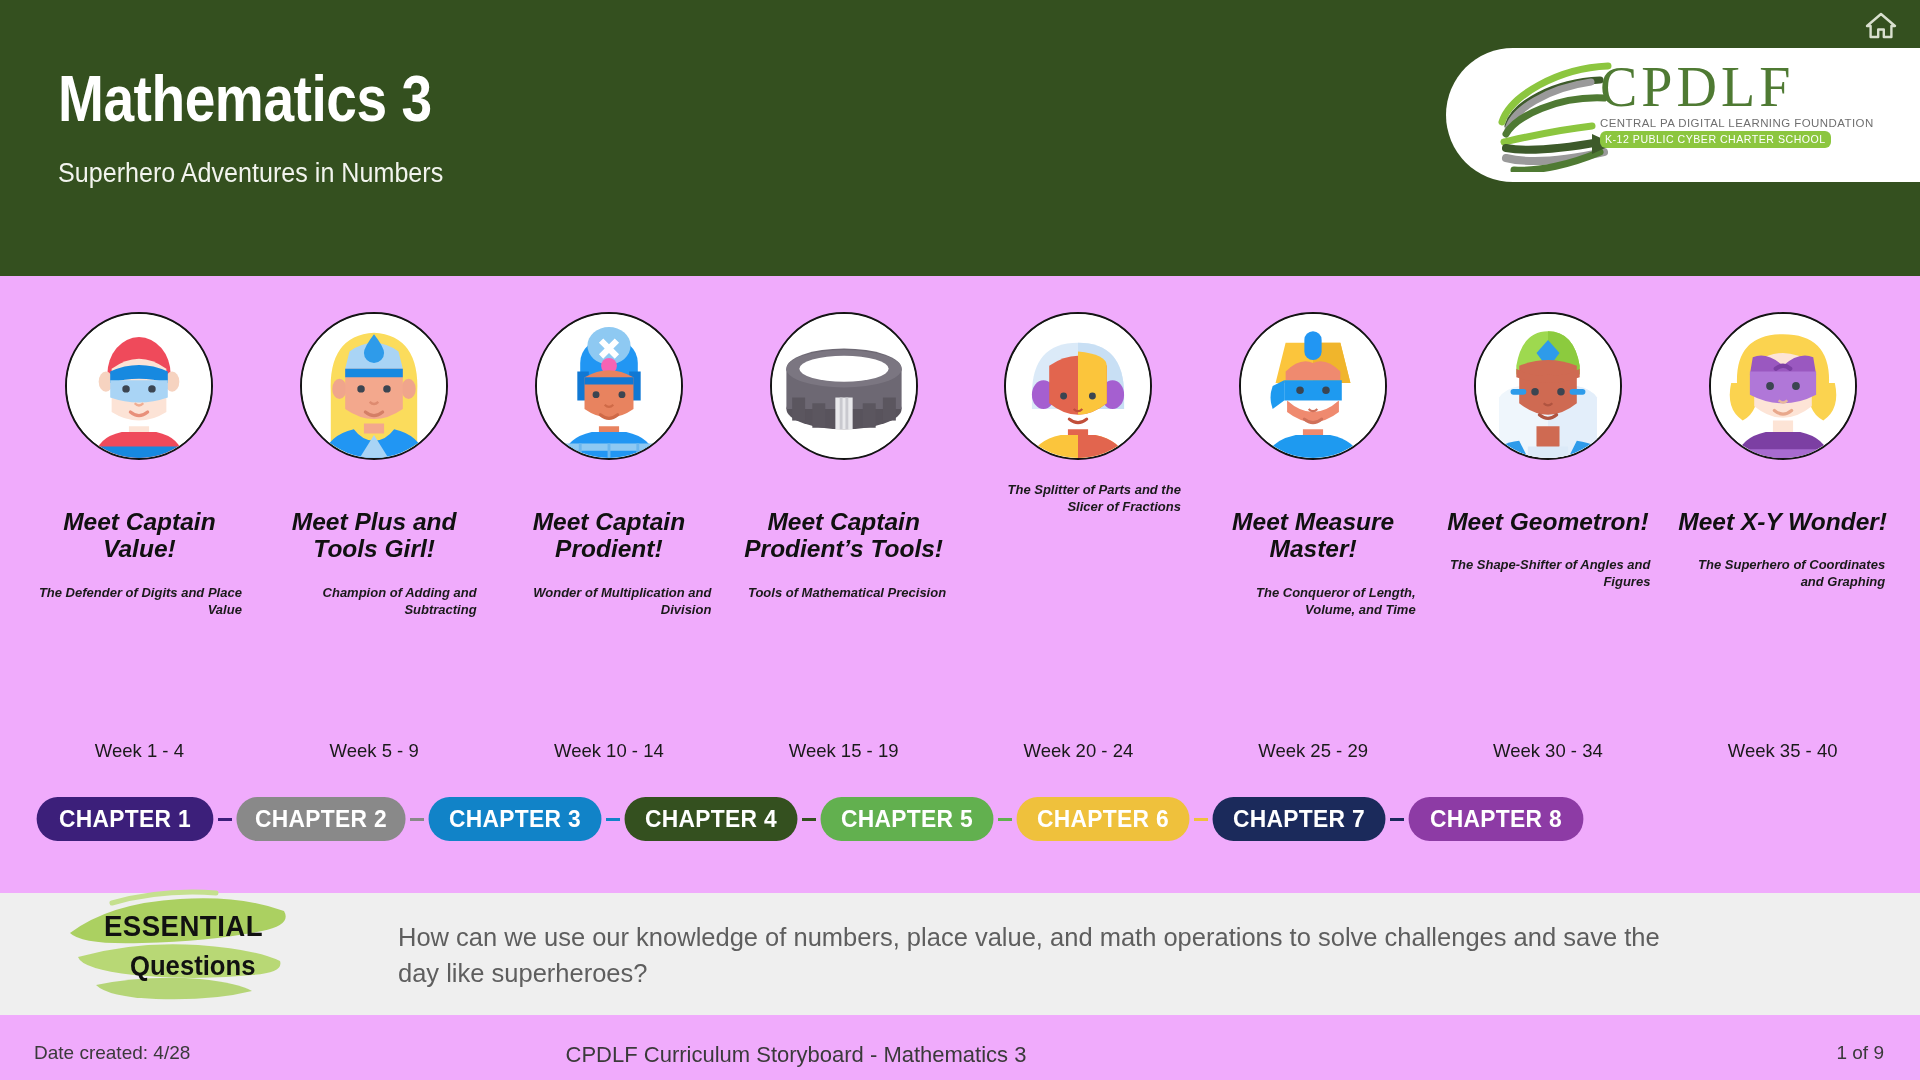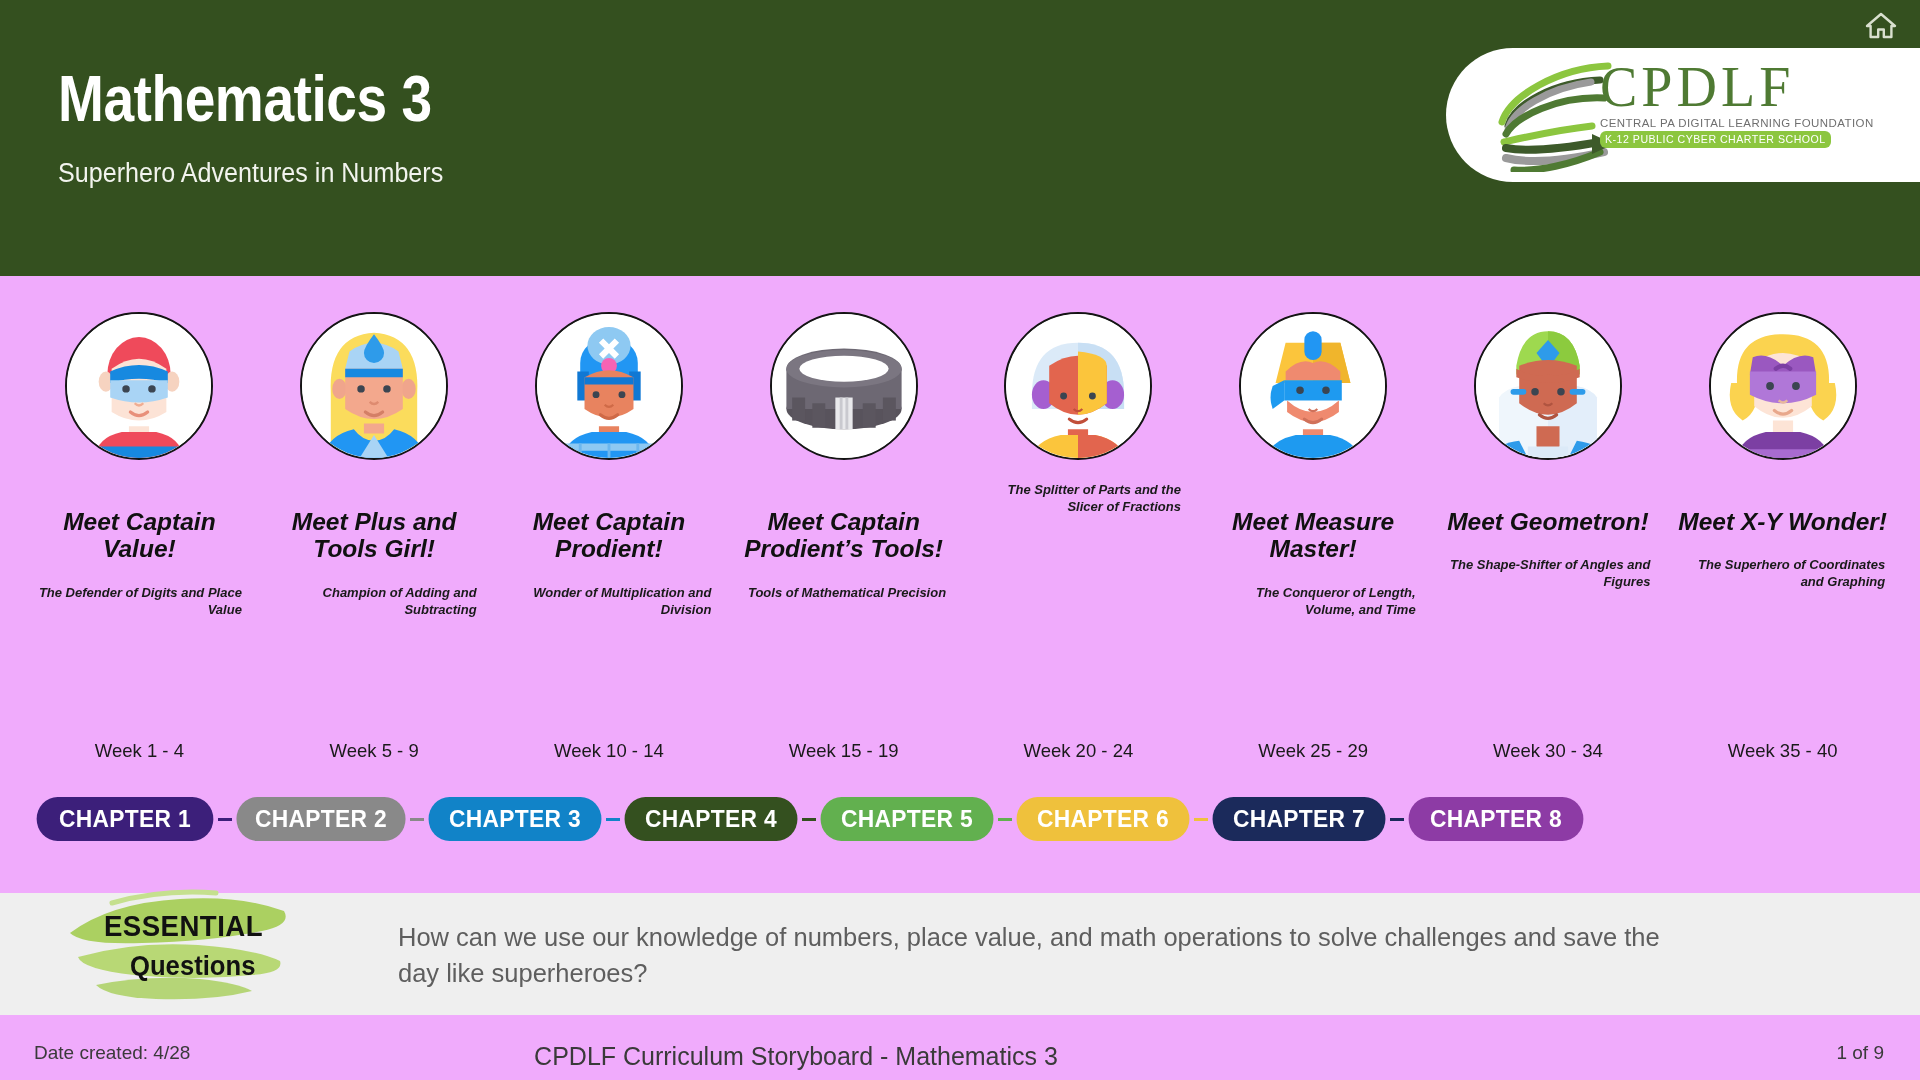--- a/index.html
+++ b/index.html
@@ -133,21 +133,21 @@
   .eq-text {
     position: absolute; left: 398px; top: 27px;
     width: 1290px; font-size: 25.5px; color: #5e5e5e;
     line-height: 1.4;
   }
 
   
   .footer { position: absolute; top: 1036px; left: 0; width: 1920px; height: 44px; }
   .footer-left  { position: absolute; left: 34px;  top: 6px; font-size: 19px; color: #3a3a3a; }
   .footer-center{ position: absolute; left: 0; top: 6px; width: 1592px; text-align: center;
-                  font-size: 25px; color: #3a3a3a; }
+                  font-size: 22px; color: #3a3a3a; }
   .footer-right { position: absolute; right: 36px; top: 6px; font-size: 19px; color: #3a3a3a; }
 </style>
 </head>
 <body>
 
 <div class="slide">
 
   <div class="header">
     <div class="header-title">Mathematics 3</div>
     <div class="header-subtitle">Superhero Adventures in Numbers</div>

